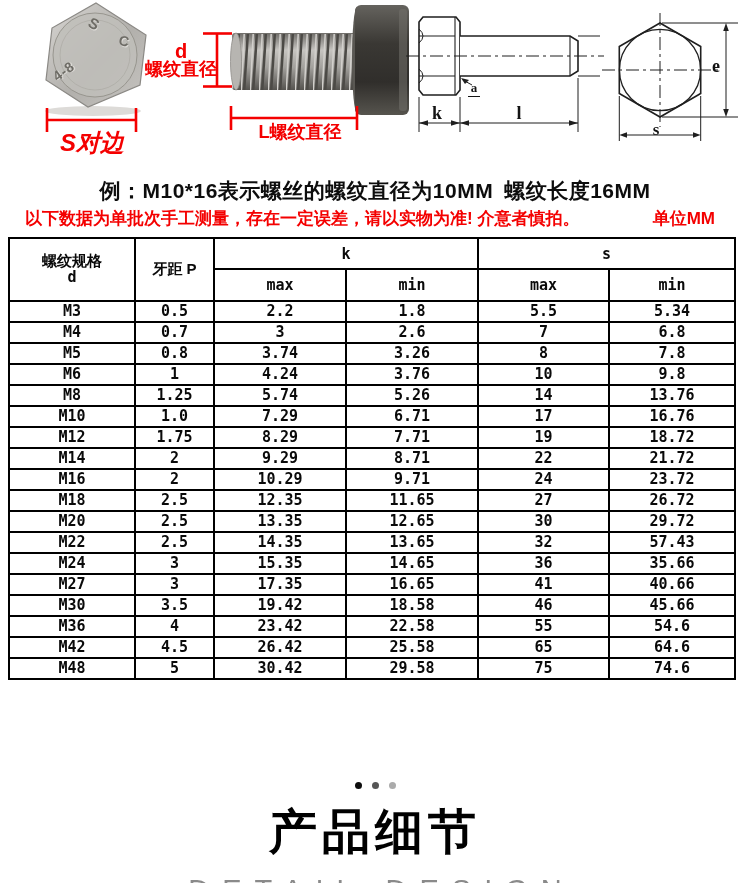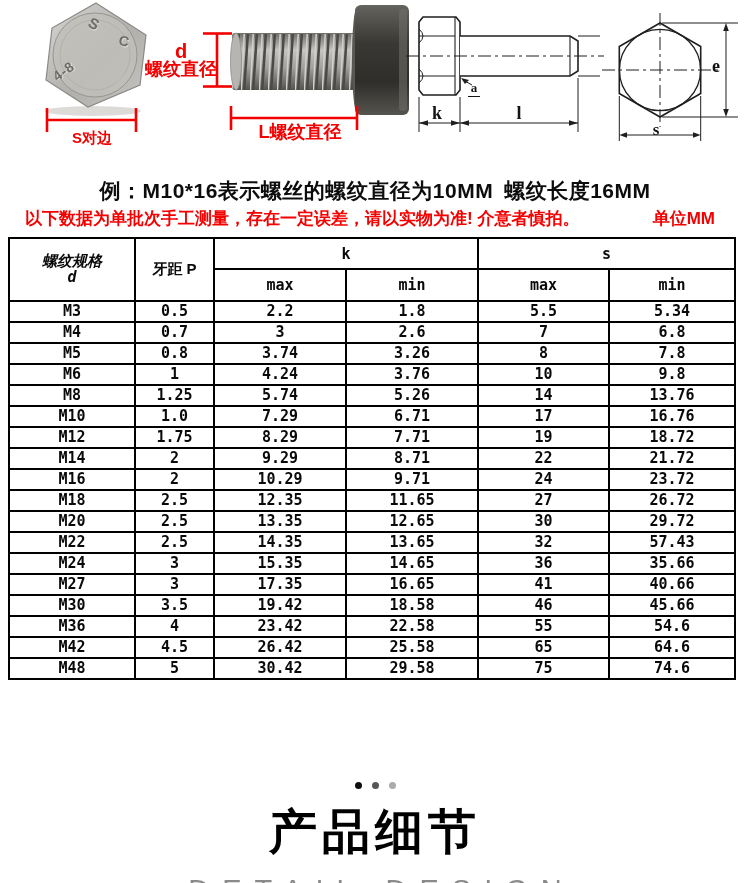--- a/index.html
+++ b/index.html
@@ -3,21 +3,21 @@
 <meta charset="utf-8">
 <style>
   * { margin:0; padding:0; box-sizing:border-box; }
   body { background:#ffffff; font-family:"Liberation Sans", sans-serif; }
   #page { position:relative; width:750px; height:883px; background:#fff; overflow:hidden; margin:0 auto; }
 
   
   #hero { position:absolute; left:0; top:0; width:750px; height:172px; }
   #hero svg { position:absolute; left:0; top:0; }
   .red-label { position:absolute; color:#f40000; font-weight:bold; text-align:center; line-height:1.05; }
-  .s-side   { left:42px;  top:130px; width:100px; font-size:15px; }
+  .s-side   { left:42px;  top:130px; width:100px; font-size:24px;font-style:italic; }
   .d-lab    { left:166px; top:41px;  width:30px;  font-size:20px; }
   .d-sub    { left:141px; top:60px;  width:80px;  font-size:18px; }
   .l-lab    { left:238px; top:123px; width:124px; font-size:18px; }
   .mark { position:absolute; color:#6e6c66; font-weight:bold; font-size:15px;
           text-shadow:1px 1px 0 #dcdad6; }
   .mark-s { left:89px; top:15px; transform:rotate(28deg); }
   .mark-c { left:119px; top:33px; transform:rotate(12deg); font-size:14px; }
   .mark-g { left:52px; top:63px; transform:rotate(-36deg); font-size:14px; letter-spacing:1px; }
   .dim-letter { position:absolute; color:#141414; font-family:"Liberation Serif", serif;
                 font-weight:bold; text-align:center; }
@@ -36,21 +36,21 @@
 
   
   #table-wrap { position:absolute; left:8px; top:237px; width:726px; }
   table { border-collapse:collapse; width:726px; table-layout:fixed; }
   th, td { border:2px solid #000; text-align:center; vertical-align:middle; padding:0; }
   th { height:19px; font-size:15px; color:#0a0a0a; }
   .cn { font-family:"Liberation Sans", sans-serif; font-weight:bold; }
   .mono { font-family:"DejaVu Sans Mono","Liberation Mono", monospace; font-weight:bold; }
   td { height:21px; font-size:15px; font-family:"DejaVu Sans Mono","Liberation Mono", monospace;
        font-weight:bold; color:#0a0a0a; }
-  .spec-head { line-height:1.15; padding:13px 0;font-style:italic; }
+  .spec-head { line-height:1.15; padding:13px 0; }
 
   
   #footer { position:absolute; left:0; top:782px; width:750px; text-align:center; }
   #dots { display:flex; justify-content:center; gap:10px; }
   #dots span { width:7px; height:7px; border-radius:50%; display:inline-block; }
   #f-title { margin-top:17px; font-size:48px; font-weight:600; color:#000;
              letter-spacing:5px; line-height:1.1; }
   #f-sub { margin-top:15px; font-size:29px; color:#8a8a8a; letter-spacing:13px;
            font-weight:400; padding-left:13px; }
 </style>

